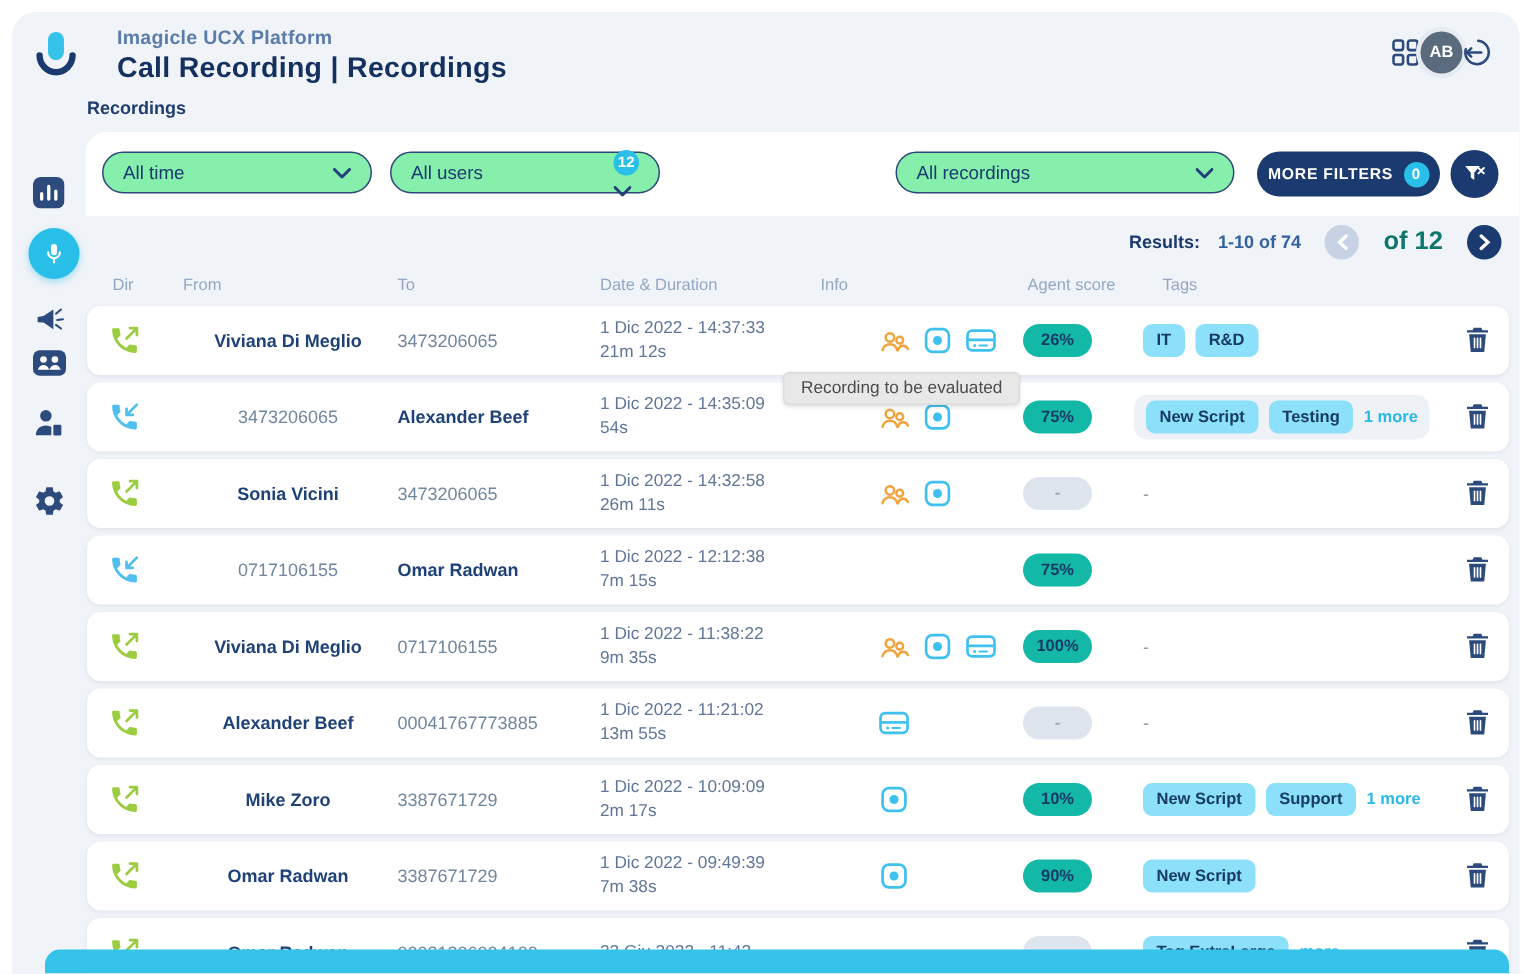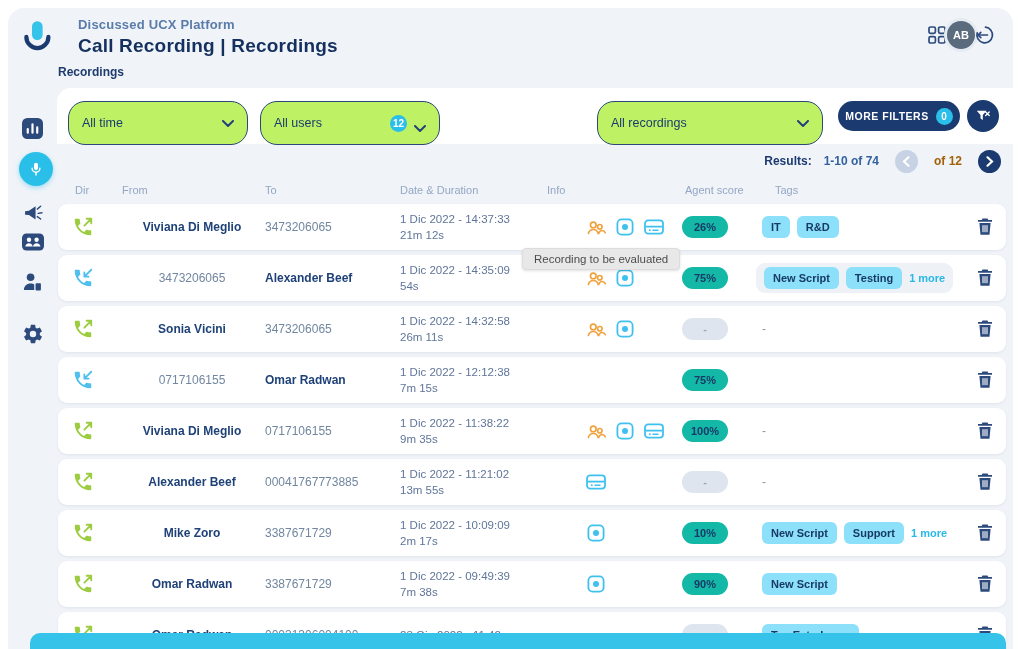--- a/index.html
+++ b/index.html
@@ -17,34 +17,34 @@
   .hdr-ic { width:20px; height:20px; display:flex; align-items:center; justify-content:center; cursor:pointer; }
 
   
   .sidebar { position:absolute; left:0; top:52px; width:49px; bottom:0; }
   .side-item { position:absolute; left:0; width:49px; display:flex; justify-content:center; cursor:pointer; }
   .side-active { position:absolute; left:11px; top:92px; width:34px; height:34px; border-radius:50%; background:#29bfe9; display:flex; align-items:center; justify-content:center; cursor:pointer; box-shadow:0 2px 5px rgba(41,191,233,.4); }
 
   
   .main { position:absolute; left:49px; top:80px; width:956px; height:561px; }
   .filter-band { position:absolute; left:0; top:0; right:0; height:56px; background:#fff; border-radius:14px 0 0 0; }
-  .pill-dd { position:absolute; top:13px; height:44px; border:1.5px solid #2b4878; border-radius:17px; background:#bef264; display:flex; align-items:center; justify-content:space-between; padding:0 13px; font-size:12.5px; color:#1b3a70; cursor:pointer; }
-  .dd-right { display:flex; align-items:flex-end; gap:7px; }
+  .pill-dd { position:absolute; top:13px; height:28px; border:1.5px solid #2b4878; border-radius:17px; background:#86efac; display:flex; align-items:center; justify-content:space-between; padding:0 13px; font-size:12.5px; color:#1b3a70; cursor:pointer; }
+  .dd-right { display:flex; align-items:flex-start; gap:7px;flex-direction:column; }
   .count-badge { min-width:17px; height:17px; border-radius:9px; background:#29bfe9; color:#fff; font-size:10px; font-weight:bold; display:flex; align-items:center; justify-content:center; padding:0 3px; }
   .more-filters { position:absolute; left:781px; top:13px; width:122px; height:30px; border-radius:16px; background:#1b3a70; color:#fff; font-size:10.5px; font-weight:bold; letter-spacing:.5px; display:flex; align-items:center; justify-content:center; gap:7px; cursor:pointer; border:none; }
   .funnel-btn { position:absolute; left:910px; top:12px; width:32px; height:32px; border-radius:50%; background:#1b3a70; display:flex; align-items:center; justify-content:center; cursor:pointer; }
 
   
   .results { position:absolute; top:60px; right:12px; height:26px; display:flex; align-items:center; gap:16px; }
   .results-label { font-size:12px; font-weight:bold; color:#1b3a70; }
   .results-range { font-size:12px; font-weight:bold; color:#33619f; margin-left:-4px; }
   .pg { width:23px; height:23px; border-radius:50%; display:flex; align-items:center; justify-content:center; cursor:pointer; }
   .pg-prev { background:#c7d3e4; }
   .pg-next { background:#1b3a70; }
-  .page-of { font-size:12px; font-weight:bold; color:#a16207; }
+  .page-of { font-size:17px; font-weight:bold; color:#0f766e; }
 
   
   .t-head { position:absolute; top:96px; left:1px; width:948px; height:16px; }
   .t-head span { position:absolute; font-size:11px; color:#93a7c4; }
   .rows { position:absolute; top:116px; left:1px; width:948px; }
   .row { position:relative; height:46px; background:#fff; border-radius:9px; margin-bottom:5px; box-shadow:0 1px 3px rgba(20,40,80,.07); }
   .cell { position:absolute; top:50%; transform:translateY(-50%); }
   .c-dir { left:14px; width:24px; height:22px; }
   .c-from { left:64px; width:140px;text-align:center; }
   .c-to { left:207px; width:132px; }
@@ -72,21 +72,21 @@
 
 <div class="app">
 
   <div class="logo">
     <svg width="34" height="40" viewBox="0 0 26 32">
       <rect x="9" y="1" width="8.5" height="15" rx="4.2" fill="#35c3e9"></rect>
       <path d="M4.5 13.5c0 5 4 9 8.8 9s8.8-4 8.8-9" fill="none" stroke="#1b3a70" stroke-width="3.4" stroke-linecap="round"></path>
     </svg>
   </div>
   <div class="titles">
-    <div class="app-subtitle">Discussed UCX Platform</div>
+    <div class="app-subtitle">Imagicle UCX Platform</div>
     <div class="app-title">Call Recording | Recordings</div>
   </div>
   <div class="breadcrumb">Recordings</div>
 
   <div class="hdr-right">
     <span class="hdr-ic">
       <svg width="18" height="18" viewBox="0 0 18 18" fill="none" stroke="#2c4a7c" stroke-width="1.7">
         <rect x="1" y="1" width="6.4" height="6.4" rx="1.6"></rect>
           <rect x="10.6" y="1" width="6.4" height="6.4" rx="1.6"></rect>
         <rect x="1" y="10.6" width="6.4" height="6.4" rx="1.6"></rect>

